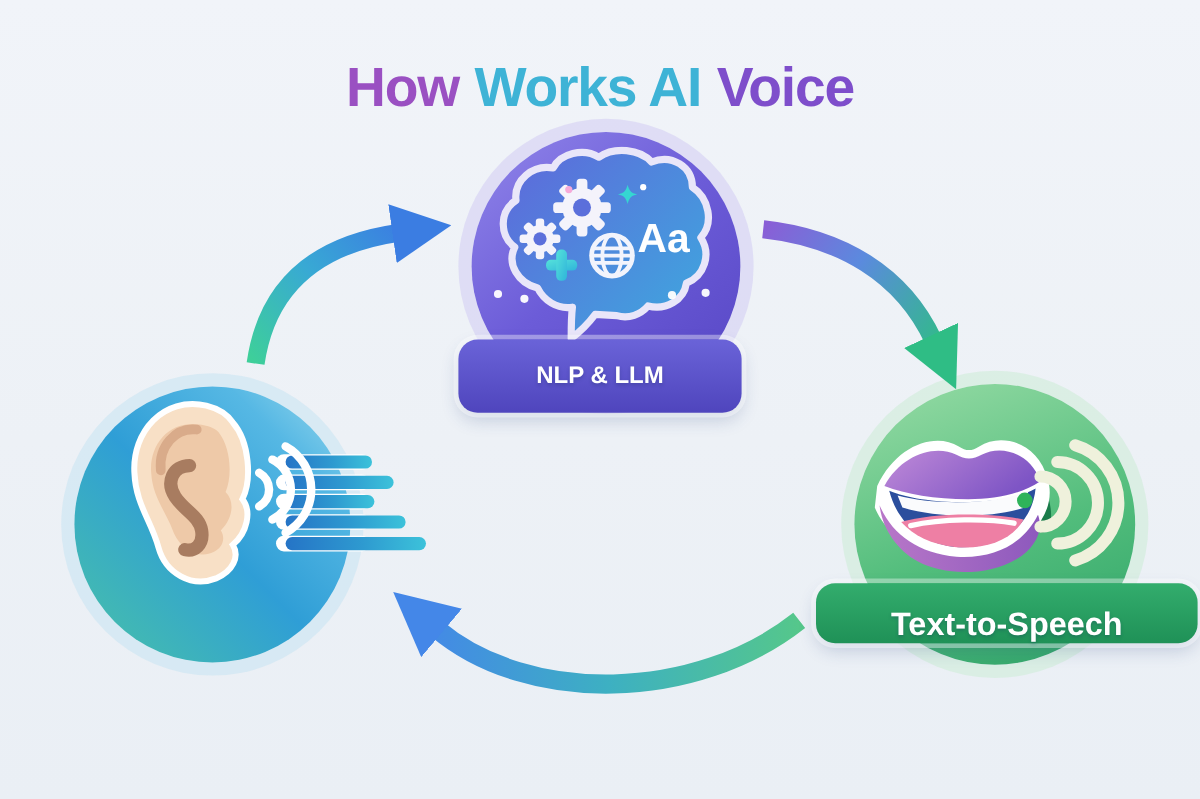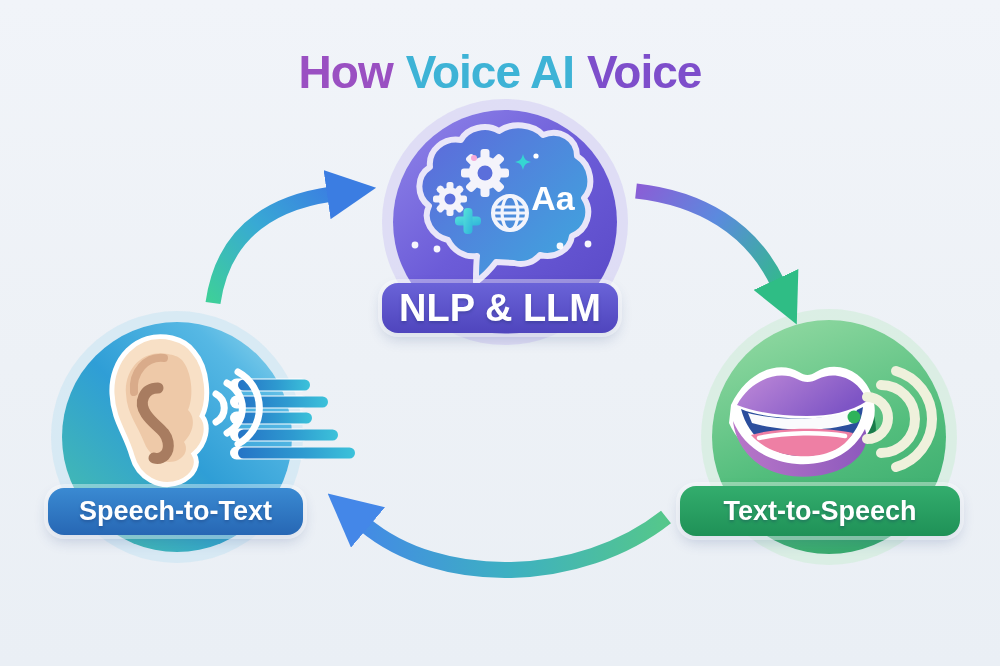--- a/index.html
+++ b/index.html
@@ -35,36 +35,36 @@
     box-shadow:0 0 0 11px rgba(206,236,216,.6);
   }
   .icon-svg{position:absolute;}
   
   .pill{
     position:absolute;border-radius:16px;display:flex;align-items:center;justify-content:center;
     color:#ffffff;font-weight:bold;
     text-shadow:0 2px 3px rgba(20,40,90,.28);
     box-shadow:0 0 0 4px rgba(255,255,255,.38),0 6px 14px rgba(40,70,130,.22);
   }
-  .pill-nlp{left:382px;top:283px;width:236px;height:50px;font-size:38px;
+  .pill-nlp{left:382px;top:283px;width:236px;height:61px;font-size:20px;
     background:linear-gradient(180deg,#6a63d8 0%,#4f45bd 100%);}
   .pill-stt{left:48px;top:488px;width:255px;height:47px;font-size:27px;
     background:linear-gradient(180deg,#3a8ad2 0%,#2767b4 100%);}
-  .pill-tts{left:680px;top:486px;width:280px;height:50px;font-size:27px;
-    background:linear-gradient(180deg,#33ad6d 0%,#1f9157 100%);}
+  .pill-tts{left:680px;top:486px;width:318px;height:50px;font-size:27px;
+    background:linear-gradient(180deg,#33ad6d 0%,#1f9157 100%);align-items:flex-end;}
   .arrows{position:absolute;left:0;top:0;}
 </style>
 </head>
 <body>
 
 <div class="stage">
 
   <div class="title">
     <span class="t1">How</span>
-    <span class="t2">Voice AI</span>
+    <span class="t2">Works AI</span>
     <span class="t3">Voice</span>
   </div>
 
   <div class="circle circle-stt"></div>
   <div class="circle circle-nlp"></div>
   <div class="circle circle-tts"></div>
 
   <svg class="icon-svg" style="left:400px;top:122px;" width="210" height="168" viewBox="0 0 210 168">
     <defs>
       <linearGradient id="brainFill" gradientUnits="userSpaceOnUse" x1="40" y1="20" x2="180" y2="150">
@@ -240,20 +240,17 @@
       </marker>
     </defs>
     <path d="M 213,303 C 222,240 262,204 332,194" fill="none" stroke="url(#g1)" stroke-width="15" marker-end="url(#mBlue)"></path>
     <path d="M 636,191 C 700,198 752,228 778,284" fill="none" stroke="url(#g2)" stroke-width="15" marker-end="url(#mGreen)"></path>
     <path d="M 666,517 C 580,585 440,588 364,524" fill="none" stroke="url(#g3)" stroke-width="16" marker-end="url(#mBlue2)"></path>
   </svg>
 
   <div class="pill pill-nlp">
     <span>NLP &amp; LLM</span>
   </div>
-  <div class="pill pill-stt">
-    <span>Speech-to-Text</span>
-  </div>
   <div class="pill pill-tts">
     <span>Text-to-Speech</span>
   </div>
 
 </div>
 
 </body></html>

